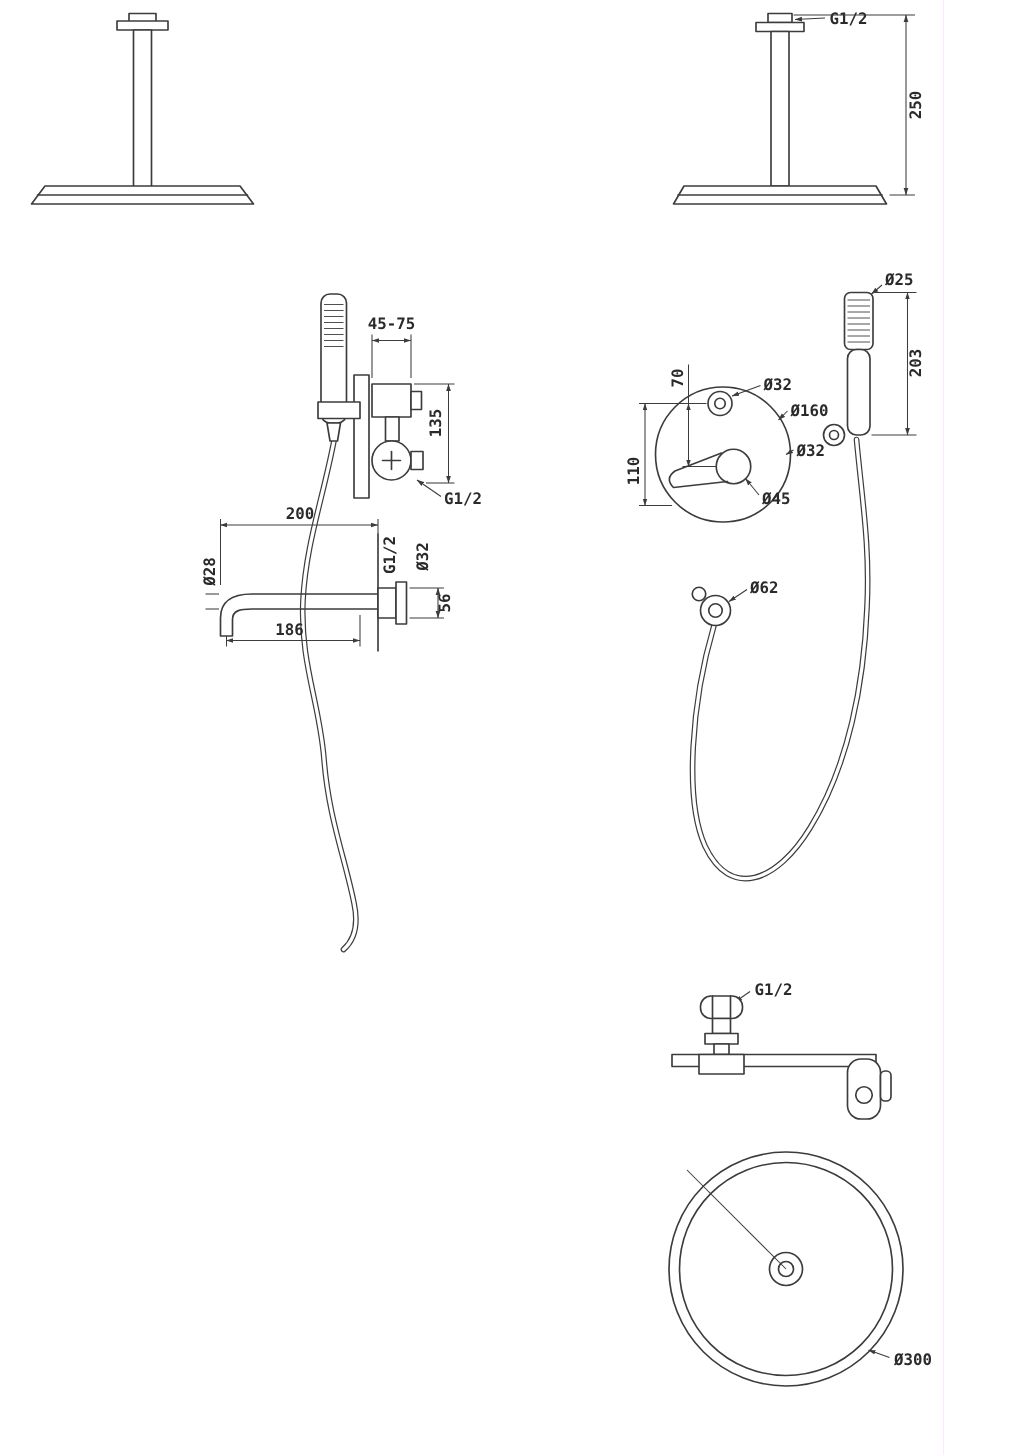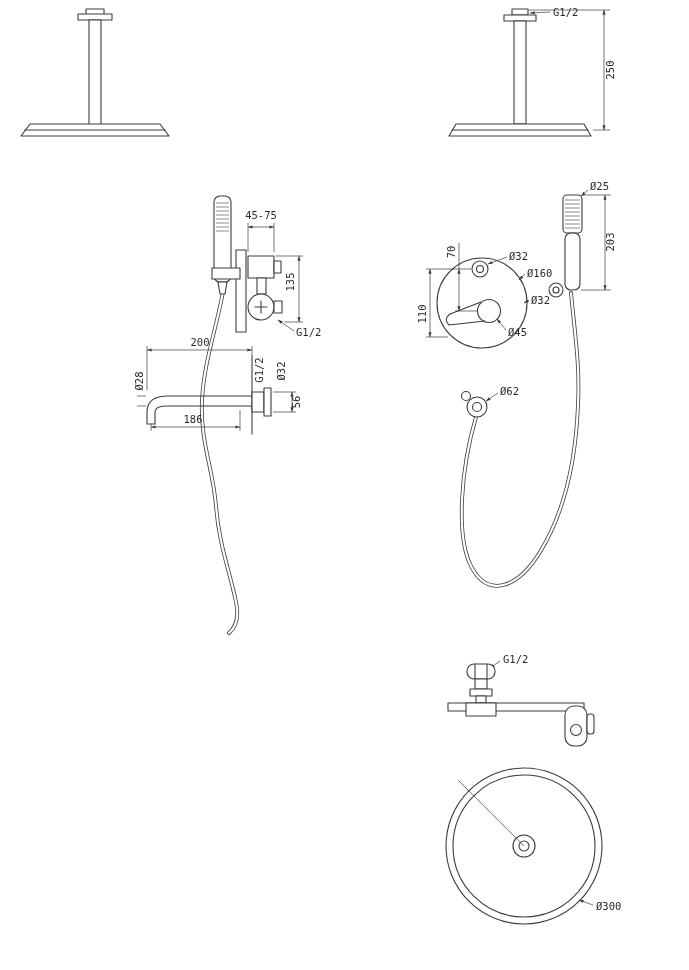--- a/index.html
+++ b/index.html
@@ -8,20 +8,21 @@
     background: #ffffff;
     width: 689px;
     height: 970px;
     font-family: "DejaVu Sans Mono", monospace;
   }
   .canvas-wrap {
     width: 629px;
     height: 970px;
     background: #f0abfc;
     overflow: hidden;
+    font-weight: bold;
   }
   svg text {
     font-family: "DejaVu Sans Mono", monospace;
     font-size: 10.5px;
     fill: #2a2a2a;
   }
   .s  { fill: #ffffff; stroke: #3c3c3c; stroke-width: 1.1; stroke-linejoin: round; }
   .l  { fill: none; stroke: #3c3c3c; stroke-width: 1.1; stroke-linecap: round; stroke-linejoin: round; }
   .d  { fill: none; stroke: #3c3c3c; stroke-width: 0.7; }
   .h  { stroke: #3c3c3c; stroke-width: 0.6; }

